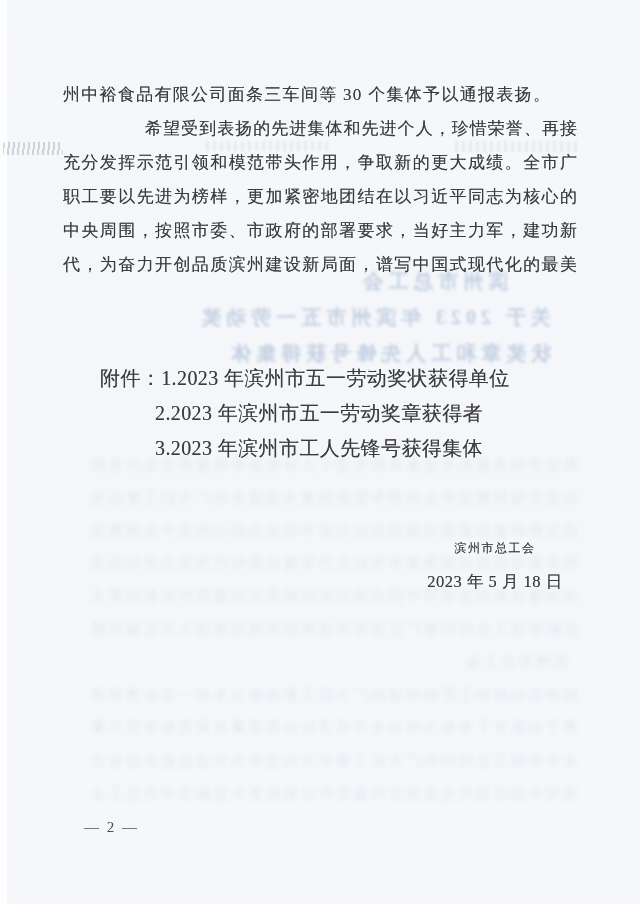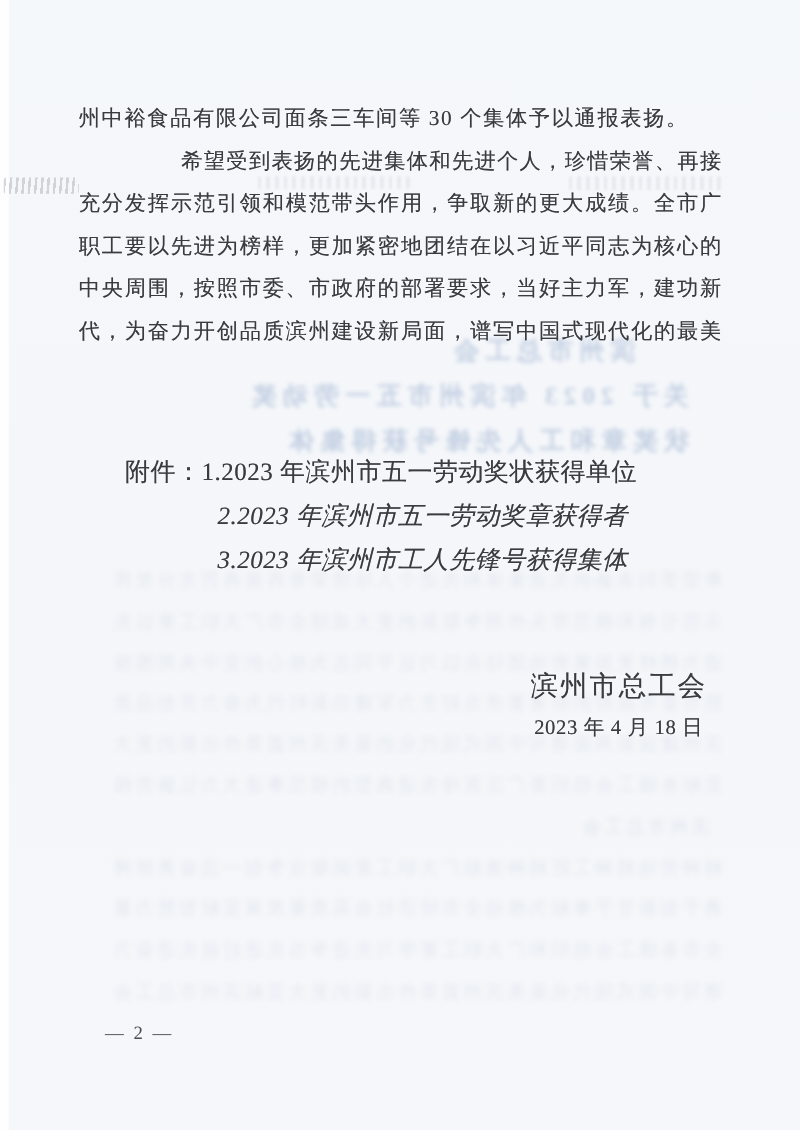--- a/index.html
+++ b/index.html
@@ -20,25 +20,25 @@
     text-shadow:0 0 .5px rgba(55,56,64,.55);
   }
   .bline.first  { text-align-last:left; letter-spacing:1.3px; }
   .bline.indent { text-indent:82px; }
   .bline.last   { text-align-last:left; letter-spacing:1.3px; }
 
   
   .attach { position:absolute; left:100px; top:361px; }
   .aline { height:35px; line-height:35px; font-size:20px; letter-spacing:.4px;
            text-shadow:0 0 .5px rgba(55,56,64,.55); }
-  .aline.cont { margin-left:74px;font-style:italic; }
+  .aline.cont { margin-left:55px; }
 
   
   .sig { position:absolute; left:380px; top:532px; width:230px; text-align:center; }
-  .sig .org  { height:33px; line-height:33px; font-size:22px; letter-spacing:1.5px;
+  .sig .org  { height:33px; line-height:33px; font-size:12px; letter-spacing:1.5px;
                text-shadow:0 0 .5px rgba(55,56,64,.55); }
   .sig .date { height:34px; line-height:34px; font-size:16.5px; letter-spacing:.5px;
                text-shadow:0 0 .5px rgba(55,56,64,.55); }
 
   .pagenum { position:absolute; left:84px; top:816px; height:22px; line-height:22px;
              font-size:15px; letter-spacing:2px; color:#4b4c52; }
 
   
   .ghost {
     position:absolute; transform:scaleX(-1); white-space:nowrap; overflow:hidden;
@@ -101,17 +101,17 @@
   </div>
 
   <div class="attach">
     <div class="aline">附件：1.2023 年滨州市五一劳动奖状获得单位</div>
     <div class="aline cont">2.2023 年滨州市五一劳动奖章获得者</div>
     <div class="aline cont">3.2023 年滨州市工人先锋号获得集体</div>
   </div>
 
   <div class="sig">
     <div class="org">滨州市总工会</div>
-    <div class="date">2023 年 4 月 18 日</div>
+    <div class="date">2023 年 5 月 18 日</div>
   </div>
 
   <div class="pagenum">— 2 —</div>
 </div>
 
 </body></html>

